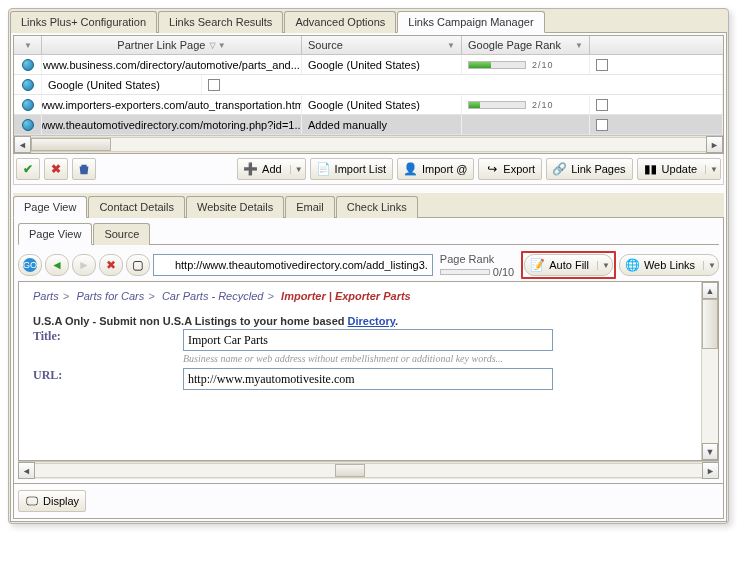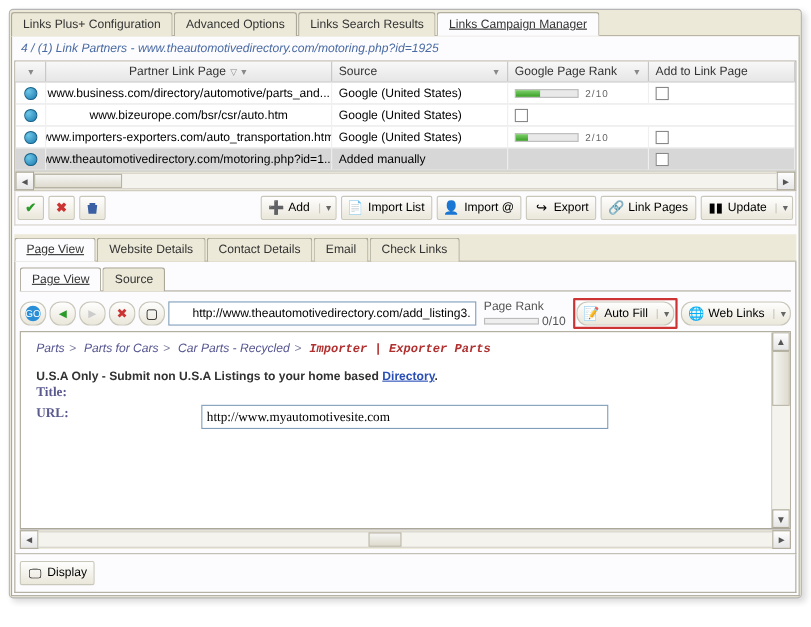--- a/index.html
+++ b/index.html
@@ -1,20 +1,20 @@
 <!DOCTYPE html>
 <html><head>
 <meta charset="utf-8">
 <style>
 * { box-sizing: border-box; margin: 0; padding: 0; font-family: Tahoma, Arial, sans-serif; font-size: 11px; }
 body { background: #fff; padding: 8px; width: 737px; }
 .app { border: 1px solid #b5b5b5; background: #ece9d8; border-radius: 4px; padding: 1px; box-shadow: 3px 3px 6px rgba(0,0,0,0.15); }
 .tabs { display: flex; border-bottom: 1px solid #aca899; background: #ece9d8; }
 .tab { padding: 4px 10px; background: #ece9d8; border: 1px solid #aca899; border-bottom: none; margin-right: 1px; color: #333; cursor: default; border-radius: 3px 3px 0 0; position: relative; top: 1px; }
-.tab.active { background: #fcfcfe; z-index: 1; border-bottom: 1px solid #fcfcfe; font-weight: normal; text-decoration: underline; }
+.tab.active { background: #fcfcfe; z-index: 1; border-bottom: 1px solid #fcfcfe; font-weight: normal; }
 .panel { background: #fcfcfe; border: 1px solid #aca899; border-top: none; padding: 2px; }
 
 .title-line { color: #4a6aa3; font-style: italic; padding: 3px 6px 5px 6px; font-size: 11px; }
 .title-line a { color: #4a6aa3; text-decoration: none; }
 
 .grid-wrap { border: 1px solid #aca899; background: #fff; }
 .grid-head { display: flex; background: linear-gradient(#f8f8f8,#e6e6e6); border-bottom: 1px solid #c5c5c5; }
 .gh { padding: 3px 6px; border-right: 1px solid #c5c5c5; color: #333; display: flex; align-items: center; justify-content: space-between; }
 .gh .dd { color: #888; font-size: 8px; margin-left: 4px; }
 .col-ic { width: 28px; }
@@ -53,21 +53,21 @@
 .inner-tabs { display: flex; border-bottom: 1px solid #aca899; margin-bottom: 4px; }
 .addr-bar { display: flex; align-items: center; gap: 3px; padding: 2px 0; }
 .addr-bar .tbtn { height: 22px; border-radius: 10px; }
 .addr-input { flex: 1; height: 22px; border: 1px solid #7f9db9; padding: 2px 4px; background: #fff; text-align: right; }
 .mini-rank { display:flex; flex-direction:column; align-items:flex-start; font-size:9px; color:#555; gap:1px; padding: 0 4px;}
 .mini-rank .bar { width: 50px; height: 6px; border:1px solid #bbb; background:#eee; }
 .autofill-box { border: 2px solid #c33; padding: 1px; border-radius: 1px; }
 
 .page-render { border: 1px solid #aca899; background: #fff; height: 180px; overflow: hidden; position: relative; padding: 6px 14px; }
 .crumbs { color: #555592; font-style: italic; font-family: Georgia, serif; font-size: 13px; margin-bottom: 10px; }
-.crumbs b { color: #b03030; font-style: italic; font-family: Liberation Mono, monospace; }
+.crumbs b { color: #b03030; font-style: italic; }
 .crumbs .sep { color: #7a7a9c; margin: 0 4px; }
 .blurb { color: #333; font-family: Georgia, serif; font-size: 12px; }
 .blurb a { color: #2a4fb7; text-decoration: underline; font-weight: bold; }
 .form-row { display: flex; align-items: flex-start; margin-bottom: 4px; }
 .form-row .lbl { width: 150px; color: #5a5a8e; font-family: Georgia, serif; font-size: 12px; font-weight: bold; }
 .form-row .inp { width: 370px; }
 .form-row input { width: 100%; height: 22px; border: 1px solid #7f9db9; padding: 2px 4px; font-family: Georgia, serif; font-size: 12px; }
 .form-row .hint { color: #9a9a9a; font-size: 10px; font-style: italic; font-family: Georgia, serif; margin-top: 2px; }
 .vscroll { position: absolute; right: 0; top: 0; bottom: 0; width: 17px; background: #f4f3ee; border-left: 1px solid #d4d0c8; display:flex; flex-direction:column; }
 .vscroll .btn { height: 17px; border: 1px solid #aca899; background: linear-gradient(#fefefe,#e6e6e6); display:flex; align-items:center; justify-content:center; font-size:9px; color:#555; }
@@ -76,51 +76,44 @@
 
 .bottom-bar { padding: 6px 4px; background: #fcfcfe; border: 1px solid #aca899; border-top: none; display:flex; }
 </style>
 </head>
 <body>
 
 <div class="app">
 
   <div class="tabs">
     <div class="tab">Links Plus+ Configuration</div>
+    <div class="tab">Links Search Results</div>
     <div class="tab">Advanced Options</div>
-    <div class="tab">Links Search Results</div>
     <div class="tab active">Links Campaign Manager</div>
   </div>
 
   <div class="panel">
 
-    <div class="title-line">
-      <span>4 / (1) Link Partners  - </span>
-      <a>www.theautomotivedirectory.com/motoring.php?id=1925</a>
-    </div>
 
     <div class="grid-wrap">
       <div class="grid-head">
         <div class="gh col-ic">
             <span class="dd">▼</span>
           </div>
         <div class="gh col-partner">
             <span>Partner Link Page</span>
             <span class="dd">▽ ▼</span>
           </div>
         <div class="gh col-source">
             <span>Source</span>
             <span class="dd">▼</span>
           </div>
         <div class="gh col-rank">
             <span>Google Page Rank</span>
             <span class="dd">▼</span>
-          </div>
-        <div class="gh col-add">
-            <span>Add to Link Page</span>
           </div>
       </div>
       <div class="grid-rows" id="grid-rows">
           <div class="row">
             <div class="cell col-ic">
               <span class="globe"></span>
             </div>
             <div class="cell col-partner">www.business.com/directory/automotive/parts_and...</div>
             <div class="cell col-source">Google (United States)</div>
             <div class="cell col-rank">
@@ -130,21 +123,20 @@
               <span class="ranktxt">2/10</span>
             </div>
             <div class="cell col-add">
               <span class="chk"></span>
             </div>
           </div>
           <div class="row">
             <div class="cell col-ic">
               <span class="globe"></span>
             </div>
-            <div class="cell col-partner">www.bizeurope.com/bsr/csr/auto.htm</div>
             <div class="cell col-source">Google (United States)</div>
             <div class="cell col-add">
               <span class="chk"></span>
             </div>
           </div>
           <div class="row">
             <div class="cell col-ic">
               <span class="globe"></span>
             </div>
             <div class="cell col-partner">www.importers-exporters.com/auto_transportation.htm</div>
@@ -218,22 +210,22 @@
         </div>
       <div class="tbtn split">
           <span class="ico">▮▮</span>
           <span>Update</span>
           <span class="dd">▼</span>
         </div>
     </div>
 
     <div class="sub-tabs">
       <div class="tab active">Page View</div>
+      <div class="tab">Contact Details</div>
       <div class="tab">Website Details</div>
-      <div class="tab">Contact Details</div>
       <div class="tab">Email</div>
       <div class="tab">Check Links</div>
     </div>
 
     <div class="sub-panel">
 
       <div class="inner-tabs">
         <div class="tab active">Page View</div>
         <div class="tab">Source</div>
       </div>
@@ -281,20 +273,24 @@
           <span>Parts</span><span class="sep">&gt;</span>
           <span>Parts for Cars</span><span class="sep">&gt;</span>
           <span>Car Parts - Recycled</span><span class="sep">&gt;</span>
           <b>Importer | Exporter Parts</b>
         </div>
         <div class="blurb">
           <b><span>U.S.A Only - Submit non U.S.A Listings to your home based </span><a>Directory</a>.</b>
         </div>
         <div class="form-row">
           <div class="lbl">Title:</div>
+          <div class="inp">
+            <input value="Import Car Parts" style="">
+            <div class="hint">Business name or web address without embellishment or additional key words...</div>
+          </div>
         </div>
         <div class="form-row">
           <div class="lbl">URL:</div>
           <div class="inp">
             <input value="http://www.myautomotivesite.com" style="">
           </div>
         </div>
         <div class="vscroll">
           <div class="btn">▲</div>
           <div class="vthumb"></div>

